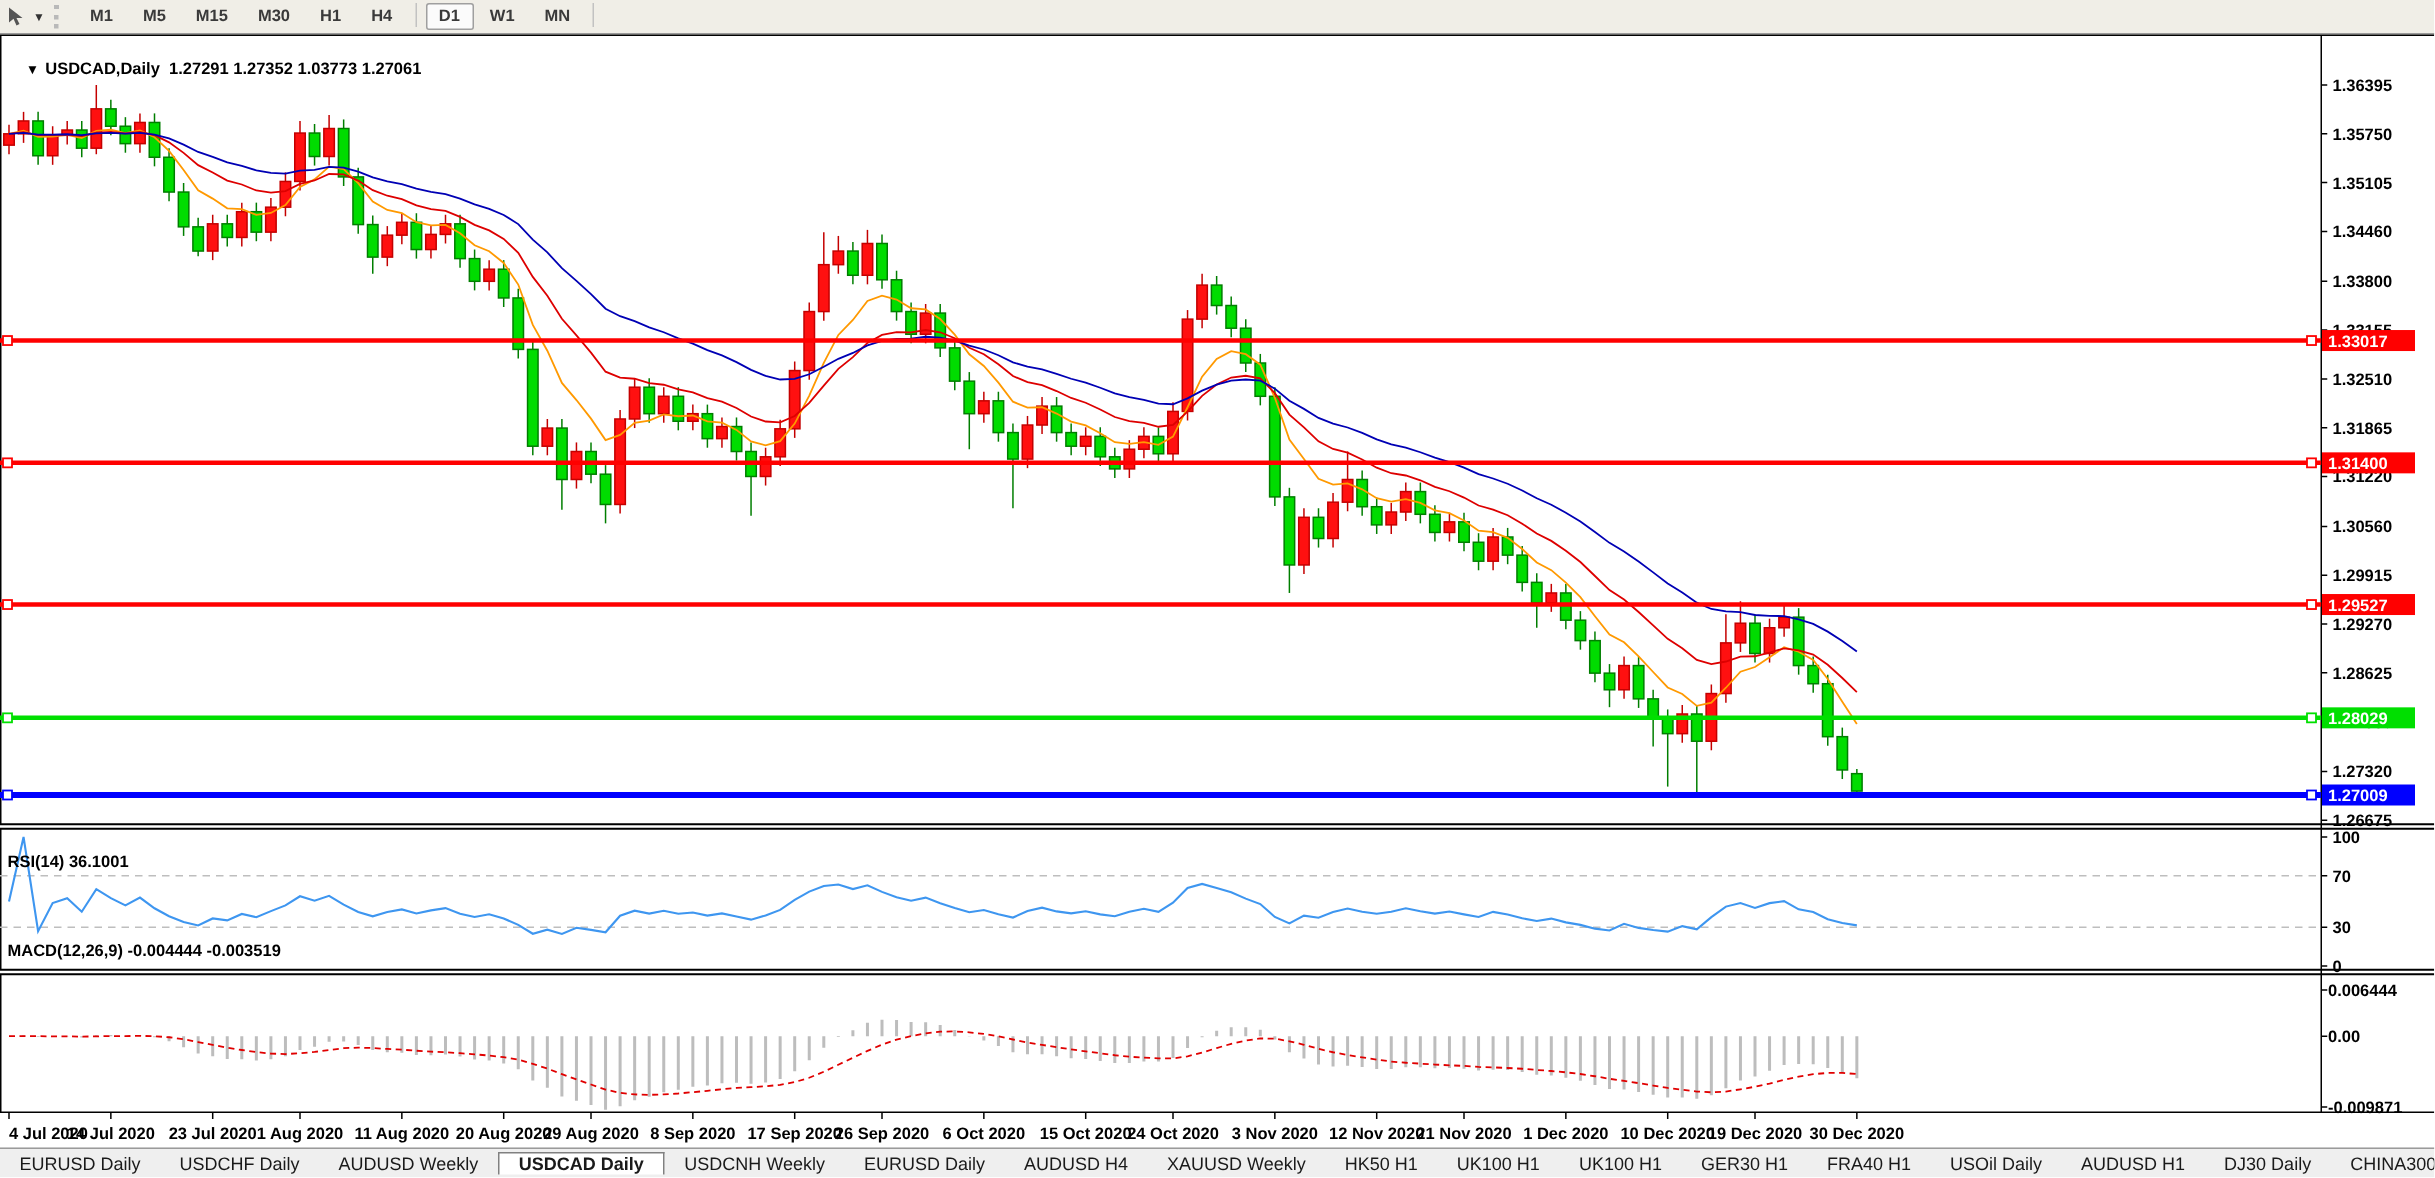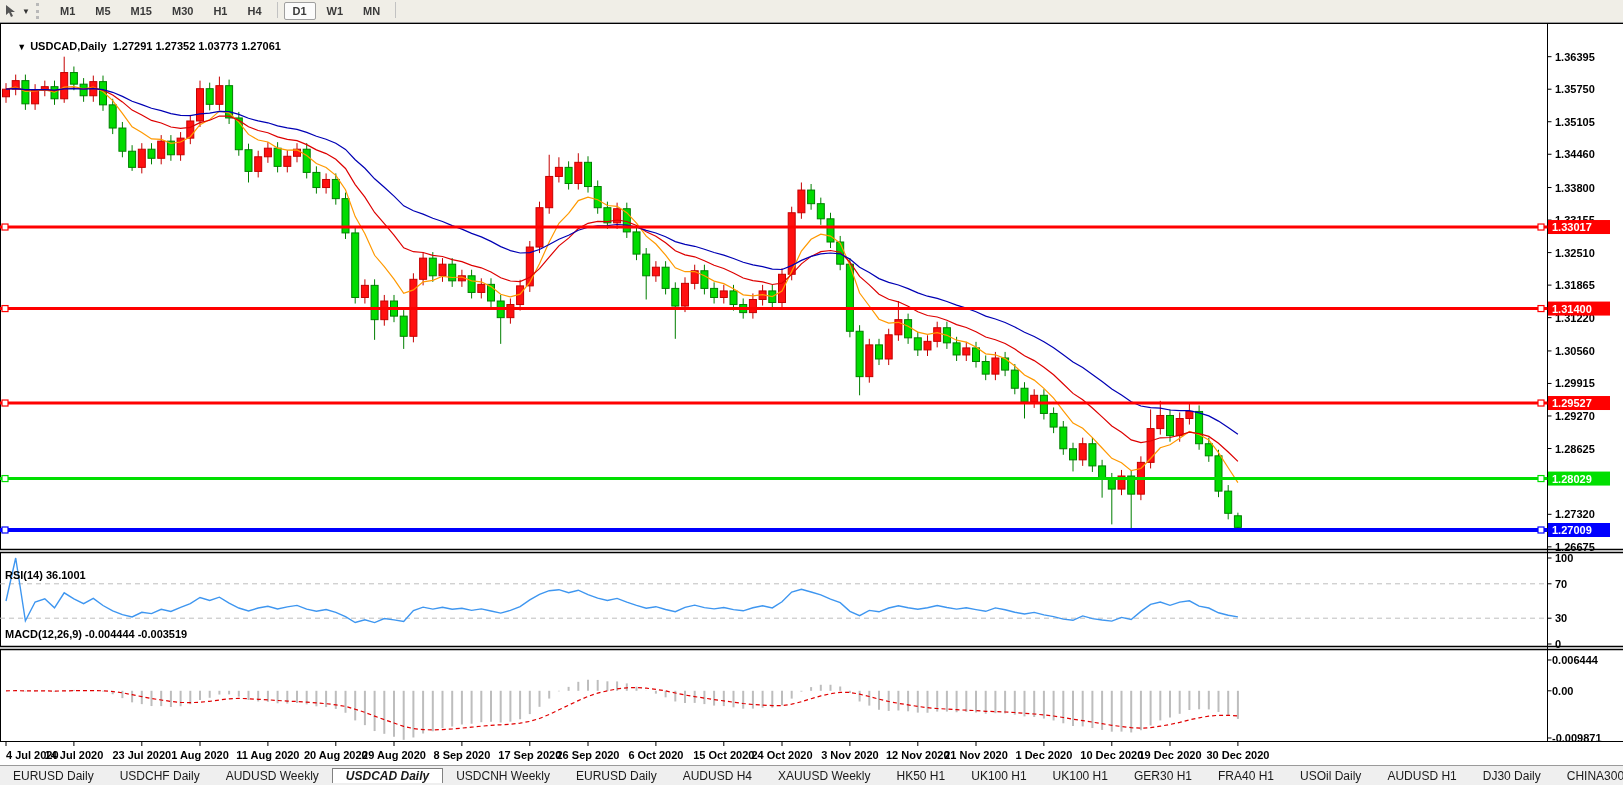--- a/index.html
+++ b/index.html
@@ -22,21 +22,21 @@
   #macd-label{left:5px;top:628px;}
   .caret-down{font-size:9px;margin-right:4px;}
   svg{position:absolute;left:0;top:0;z-index:1;}
   .axis-text{font-size:11px;font-weight:bold;fill:#000;}
   .date-text{font-size:11px;font-weight:bold;fill:#000;}
   .tag-text{font-size:11px;font-weight:bold;fill:#fff;}
   
   #tabbar{position:absolute;left:0;top:765px;width:1623px;height:20px;background:#EFEFEF;
           border-top:1px solid #9a9a9a;display:flex;align-items:center;box-sizing:border-box;z-index:6;}
   .tab{font-size:12px;color:#1a1a1a;padding:0 13px;display:flex;align-items:center;cursor:default;white-space:nowrap;}
-  .tab.active{background:#fff;border:1px solid #808080;border-bottom:none;font-weight:bold;font-style:italic;}
+  .tab.active{background:#fff;border:1px solid #808080;border-bottom:none;font-weight:bold;}
   .tab-sep{width:1px;background:#b5b5b5;margin:3px 0;}
 </style>
 </head>
 <body>
 
 <div id="app">
 
   <div id="toolbar">
     <div class="tool-cursor">
       <svg width="14" height="14" viewBox="0 0 14 14" style="position:static">

